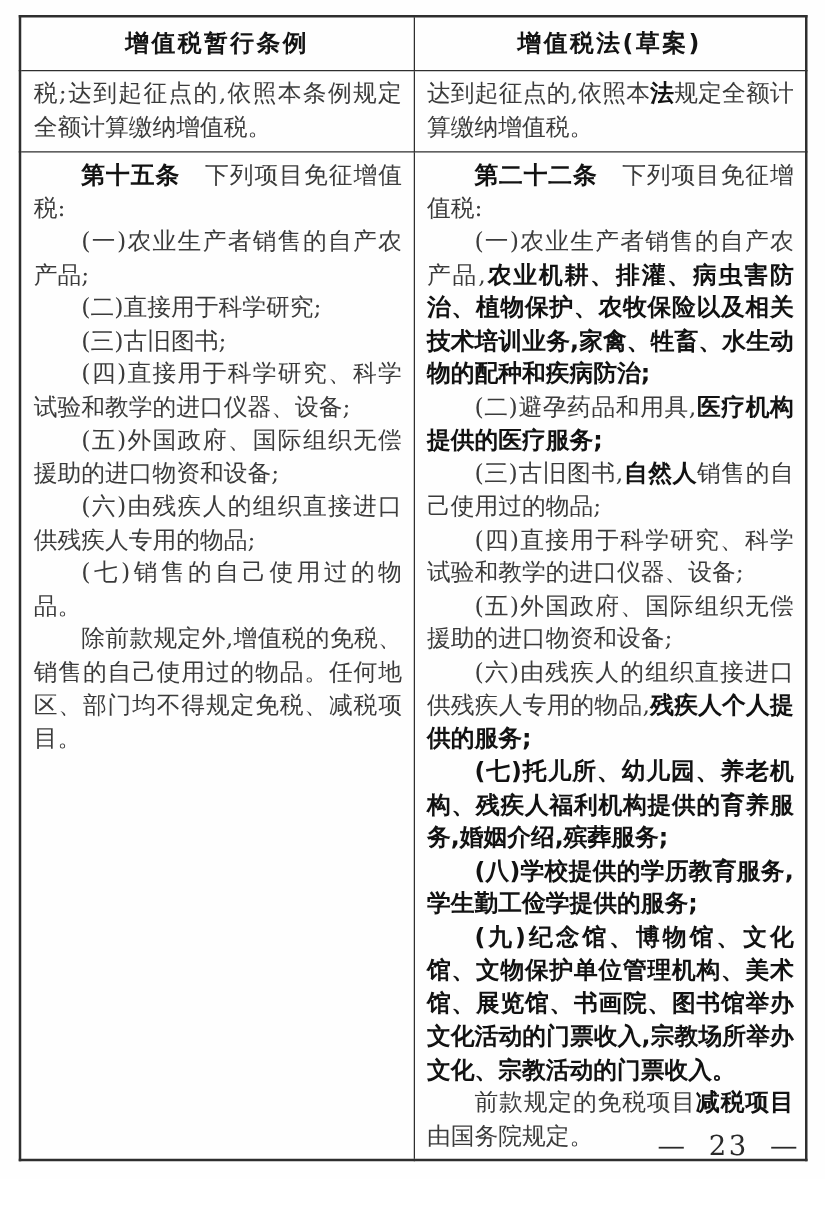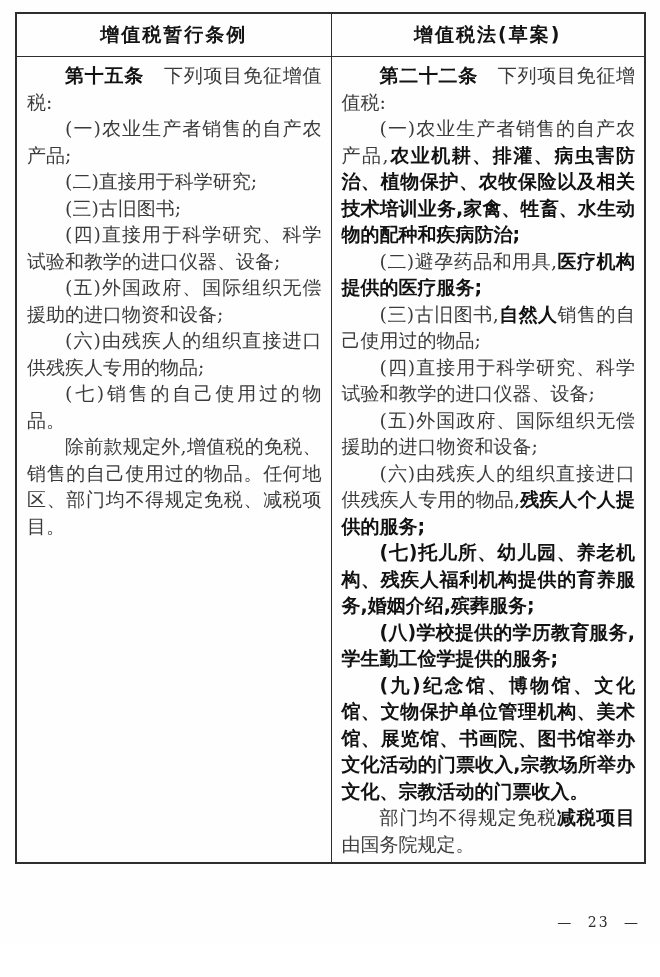--- a/index.html
+++ b/index.html
@@ -29,40 +29,48 @@
   tr.row-2 td { height:800px;margin-left:24px; }
   .para { margin:0; text-indent:2em; }
   .para.noindent { text-indent:0; }
   .run { }
   .run.b {
     font-weight:700; color:#121212;
     font-family:"DejaVu Sans", sans-serif;
   }
   .pageno {
     position:absolute; right:20px; bottom:13px;
-    font-size:14px; color:#2a2a2a; letter-spacing:2px; word-spacing:8px;
+    font-size:22px; color:#2a2a2a; letter-spacing:2px; word-spacing:8px;
   }
 </style>
 </head>
 <body>
 
 <div class="page">
 
   <table class="cmp">
     <colgroup>
         <col class="c1">
         <col class="c2">
       </colgroup>
     <thead>
       <tr>
         <th>增值税暂行条例</th>
         <th>增值税法(草案)</th>
       </tr>
     </thead>
     <tbody>
+      <tr class="row-1">
+        <td>
+            <p class="para noindent"><span class="run">税;达到起征点的,依照本条例规定全额计算缴纳增值税。</span></p>
+          </td>
+        <td>
+            <p class="para noindent"><span class="run">达到起征点的,依照本</span><span class="run b">法</span><span class="run">规定全额计算缴纳增值税。</span></p>
+          </td>
+      </tr>
       <tr class="row-2">
         <td>
             <p class="para"><span class="run b">第十五条</span><span class="run">　下列项目免征增值税:</span></p>
             <p class="para"><span class="run">(一)农业生产者销售的自产农产品;</span></p>
             <p class="para"><span class="run">(二)直接用于科学研究;</span></p>
             <p class="para"><span class="run">(三)古旧图书;</span></p>
             <p class="para"><span class="run">(四)直接用于科学研究、科学试验和教学的进口仪器、设备;</span></p>
             <p class="para"><span class="run">(五)外国政府、国际组织无偿援助的进口物资和设备;</span></p>
             <p class="para"><span class="run">(六)由残疾人的组织直接进口供残疾人专用的物品;</span></p>
             <p class="para"><span class="run">(七)销售的自己使用过的物品。</span></p>
@@ -72,21 +80,21 @@
             <p class="para"><span class="run b">第二十二条</span><span class="run">　下列项目免征增值税:</span></p>
             <p class="para"><span class="run">(一)农业生产者销售的自产农产品,</span><span class="run b">农业机耕、排灌、病虫害防治、植物保护、农牧保险以及相关技术培训业务,家禽、牲畜、水生动物的配种和疾病防治;</span></p>
             <p class="para"><span class="run">(二)避孕药品和用具,</span><span class="run b">医疗机构提供的医疗服务;</span></p>
             <p class="para"><span class="run">(三)古旧图书,</span><span class="run b">自然人</span><span class="run">销售的自己使用过的物品;</span></p>
             <p class="para"><span class="run">(四)直接用于科学研究、科学试验和教学的进口仪器、设备;</span></p>
             <p class="para"><span class="run">(五)外国政府、国际组织无偿援助的进口物资和设备;</span></p>
             <p class="para"><span class="run">(六)由残疾人的组织直接进口供残疾人专用的物品,</span><span class="run b">残疾人个人提供的服务;</span></p>
             <p class="para"><span class="run b">(七)托儿所、幼儿园、养老机构、残疾人福利机构提供的育养服务,婚姻介绍,殡葬服务;</span></p>
             <p class="para"><span class="run b">(八)学校提供的学历教育服务,学生勤工俭学提供的服务;</span></p>
             <p class="para"><span class="run b">(九)纪念馆、博物馆、文化馆、文物保护单位管理机构、美术馆、展览馆、书画院、图书馆举办文化活动的门票收入,宗教场所举办文化、宗教活动的门票收入。</span></p>
-            <p class="para"><span class="run">部门均不得规定免税</span><span class="run b">减税项目</span><span class="run">由国务院规定。</span></p>
+            <p class="para"><span class="run">前款规定的免税项目</span><span class="run b">减税项目</span><span class="run">由国务院规定。</span></p>
           </td>
       </tr>
     </tbody>
   </table>
 
   <div class="pageno">— 23 —</div>
 
 </div>
 
 </body></html>

